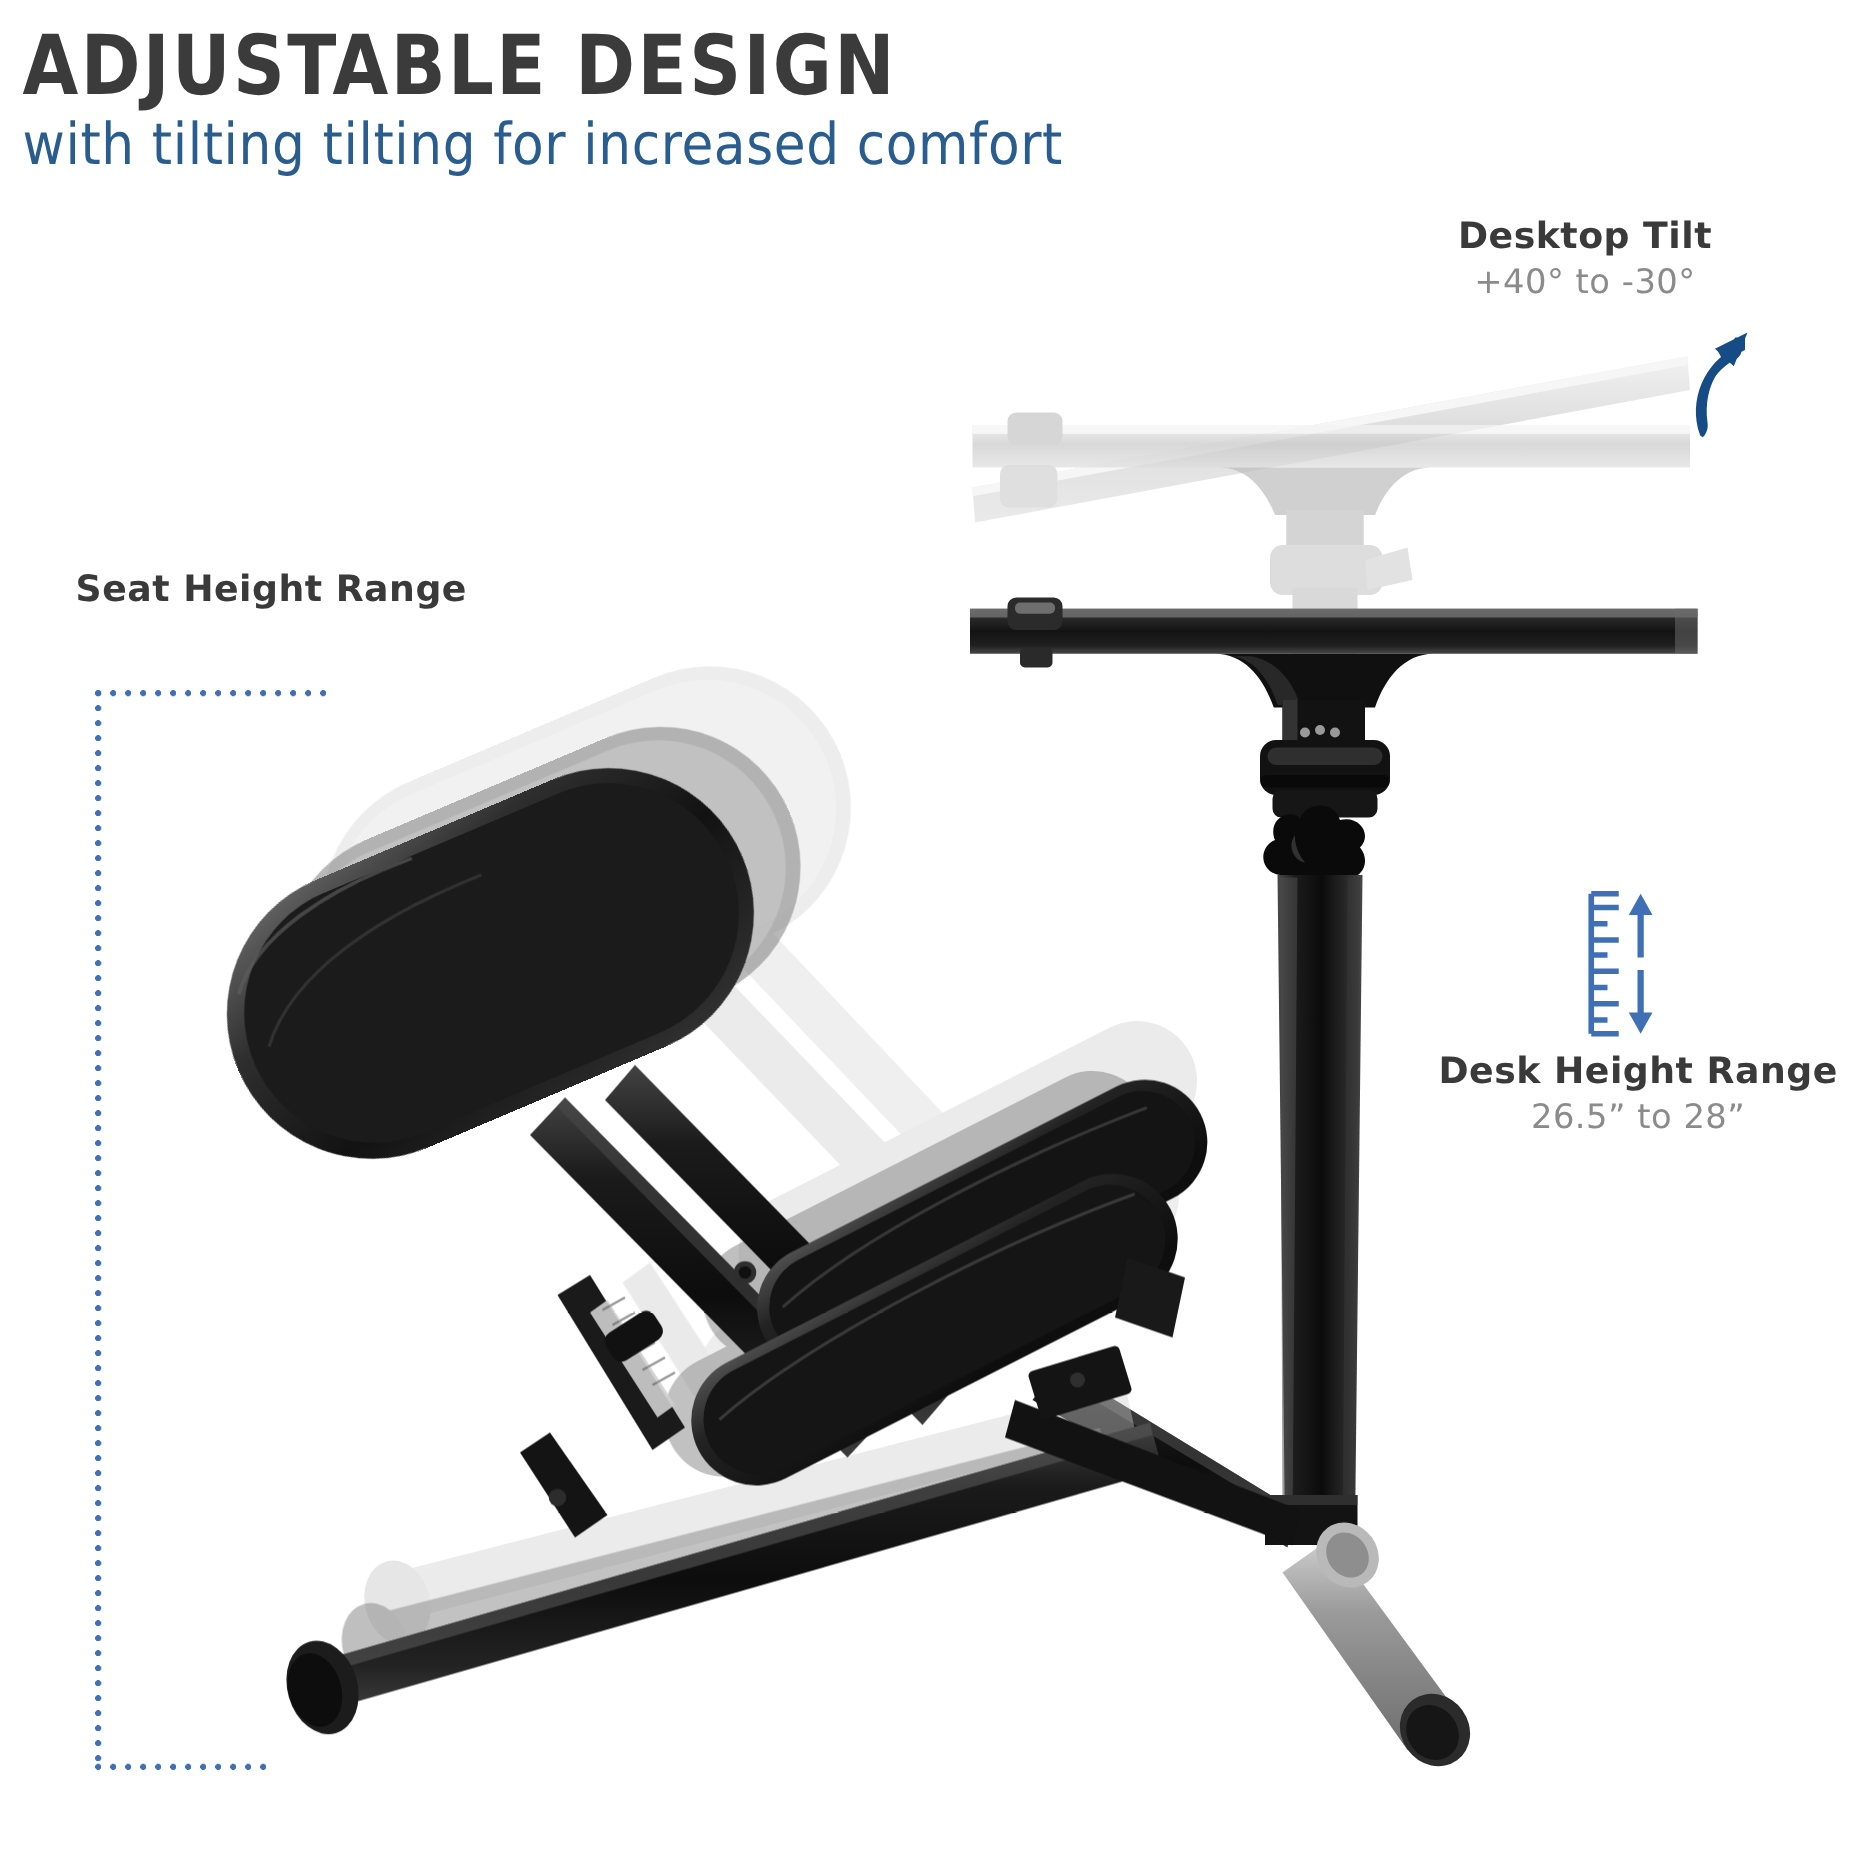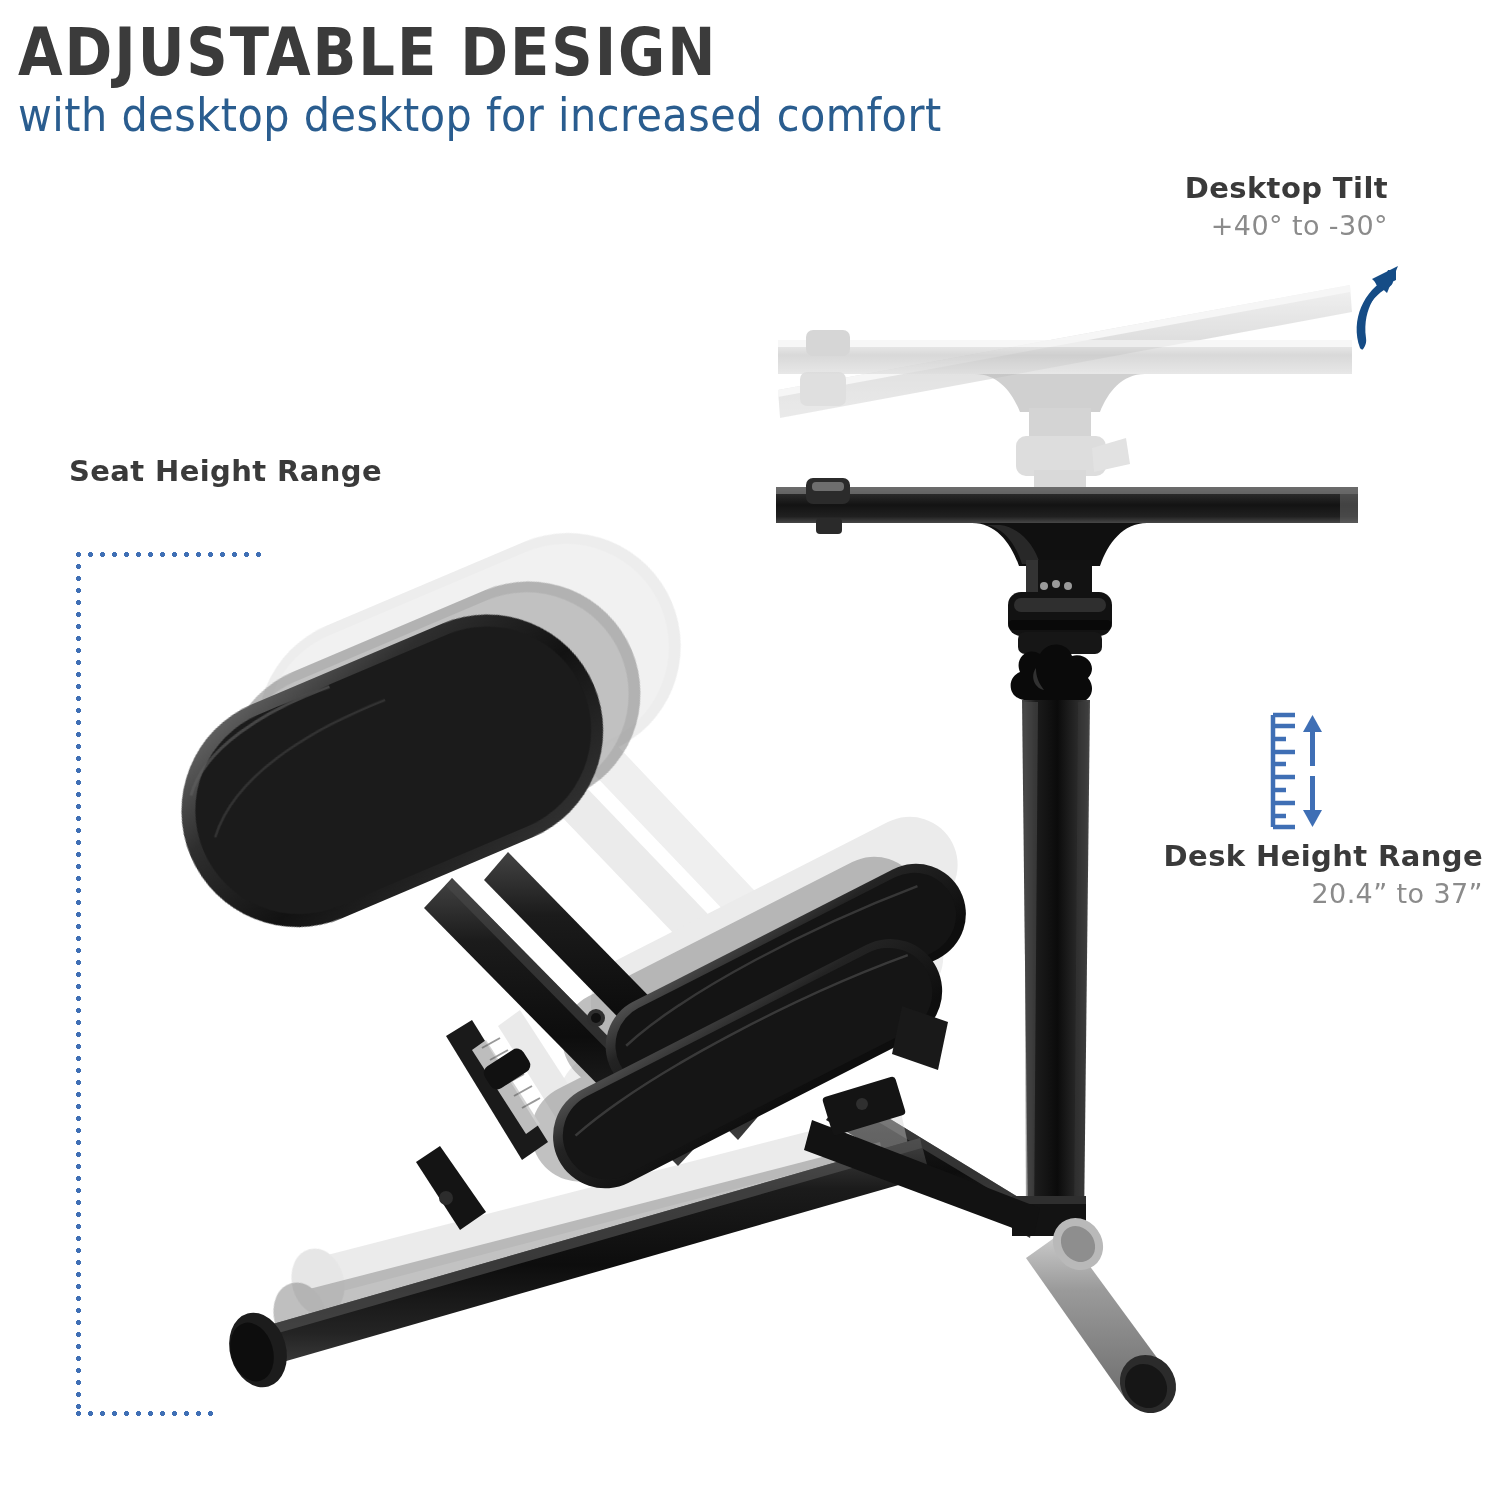--- a/index.html
+++ b/index.html
@@ -28,21 +28,21 @@
     position:absolute;left:18px;top:88px;
     font-family:"DejaVu Sans Condensed","Liberation Sans",sans-serif;
     font-weight:400;
     font-size:46px;
     color:#2a5d8f;
     white-space:nowrap;
     letter-spacing:.5px;
   }
 
   
-  .callout{position:absolute;text-align:right;white-space:nowrap;}
+  .callout{position:absolute;text-align:center;white-space:nowrap;}
   .callout .ct{
     font-family:"DejaVu Sans","Liberation Sans",sans-serif;
     font-weight:700;font-size:29px;color:#3a3a3a;letter-spacing:.4px;
     line-height:1.15;
   }
   .callout .cs{
     font-family:"DejaVu Sans","Liberation Sans",sans-serif;
     font-weight:400;font-size:27px;color:#8b8b8b;letter-spacing:.4px;
     line-height:1.25;margin-top:4px;
   }
@@ -304,21 +304,21 @@
 
       <g>
         <rect x="826" y="1086" width="76" height="40" rx="4" transform="rotate(-17 864 1106)" fill="#141414"></rect>
         <circle cx="862" cy="1104" r="6" fill="#2f2f2f"></circle>
       </g>
 
     </svg>
   </div>
 
   <div class="title">ADJUSTABLE DESIGN</div>
-  <div class="subtitle">with desktop desktop for increased comfort</div>
+  <div class="subtitle">with tilting tilting for increased comfort</div>
 
   <div id="seat-bracket">
     <div class="dotline-h" style="top:0;"></div>
     <div class="dotline-v" style="left:0;"></div>
     <div class="dotline-h" style="bottom:0;width:140px;"></div>
   </div>
 
   <div class="callout" id="seat-callout">
     <div class="ct">Seat Height Range</div>
   </div>
@@ -365,16 +365,16 @@
 
       <g fill="#3f6fb5">
         <rect x="42" y="64" width="5" height="40"></rect>
         <polygon points="44.5,115 54,98 35,98"></polygon>
       </g>
     </svg>
   </div>
 
   <div class="callout" id="desk-callout">
     <div class="ct">Desk Height Range</div>
-    <div class="cs">20.4” to 37”</div>
+    <div class="cs">26.5” to 28”</div>
   </div>
 
 </div>
 
 </body></html>

